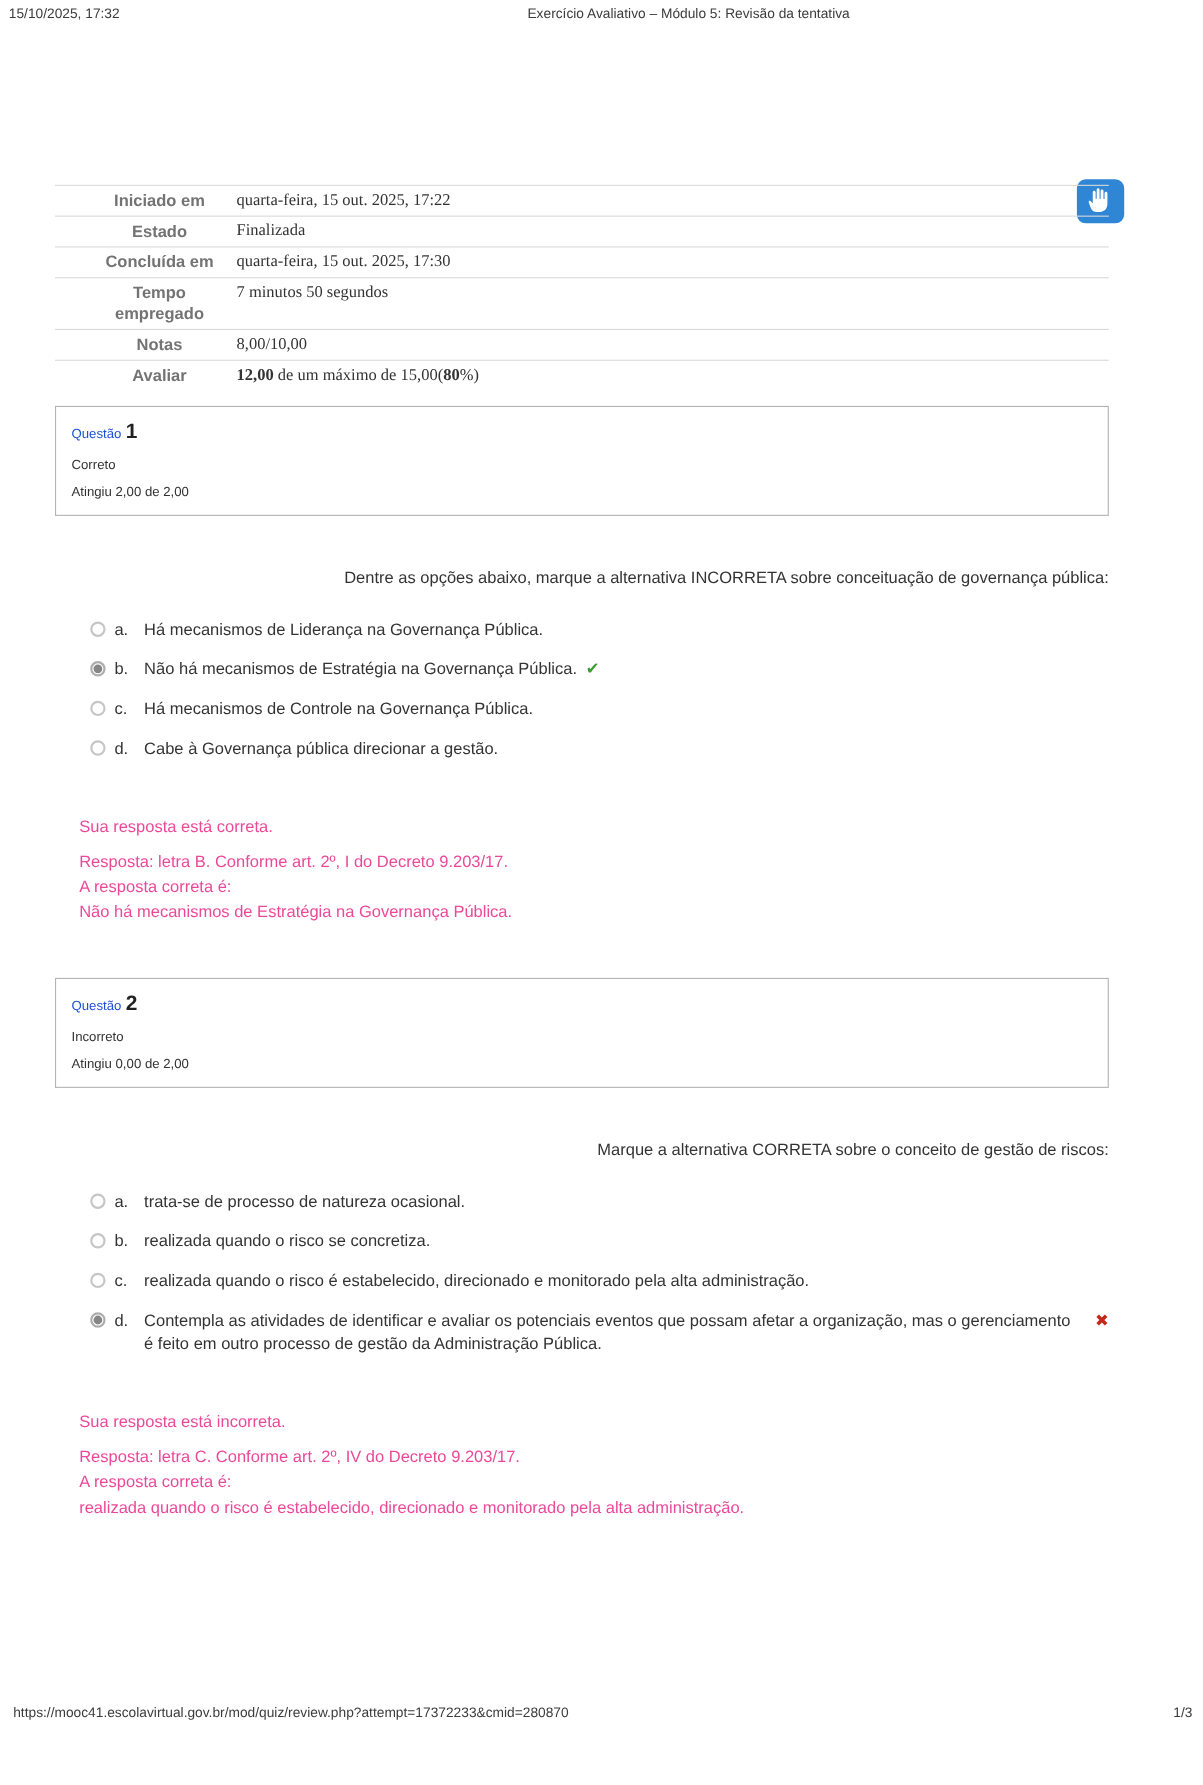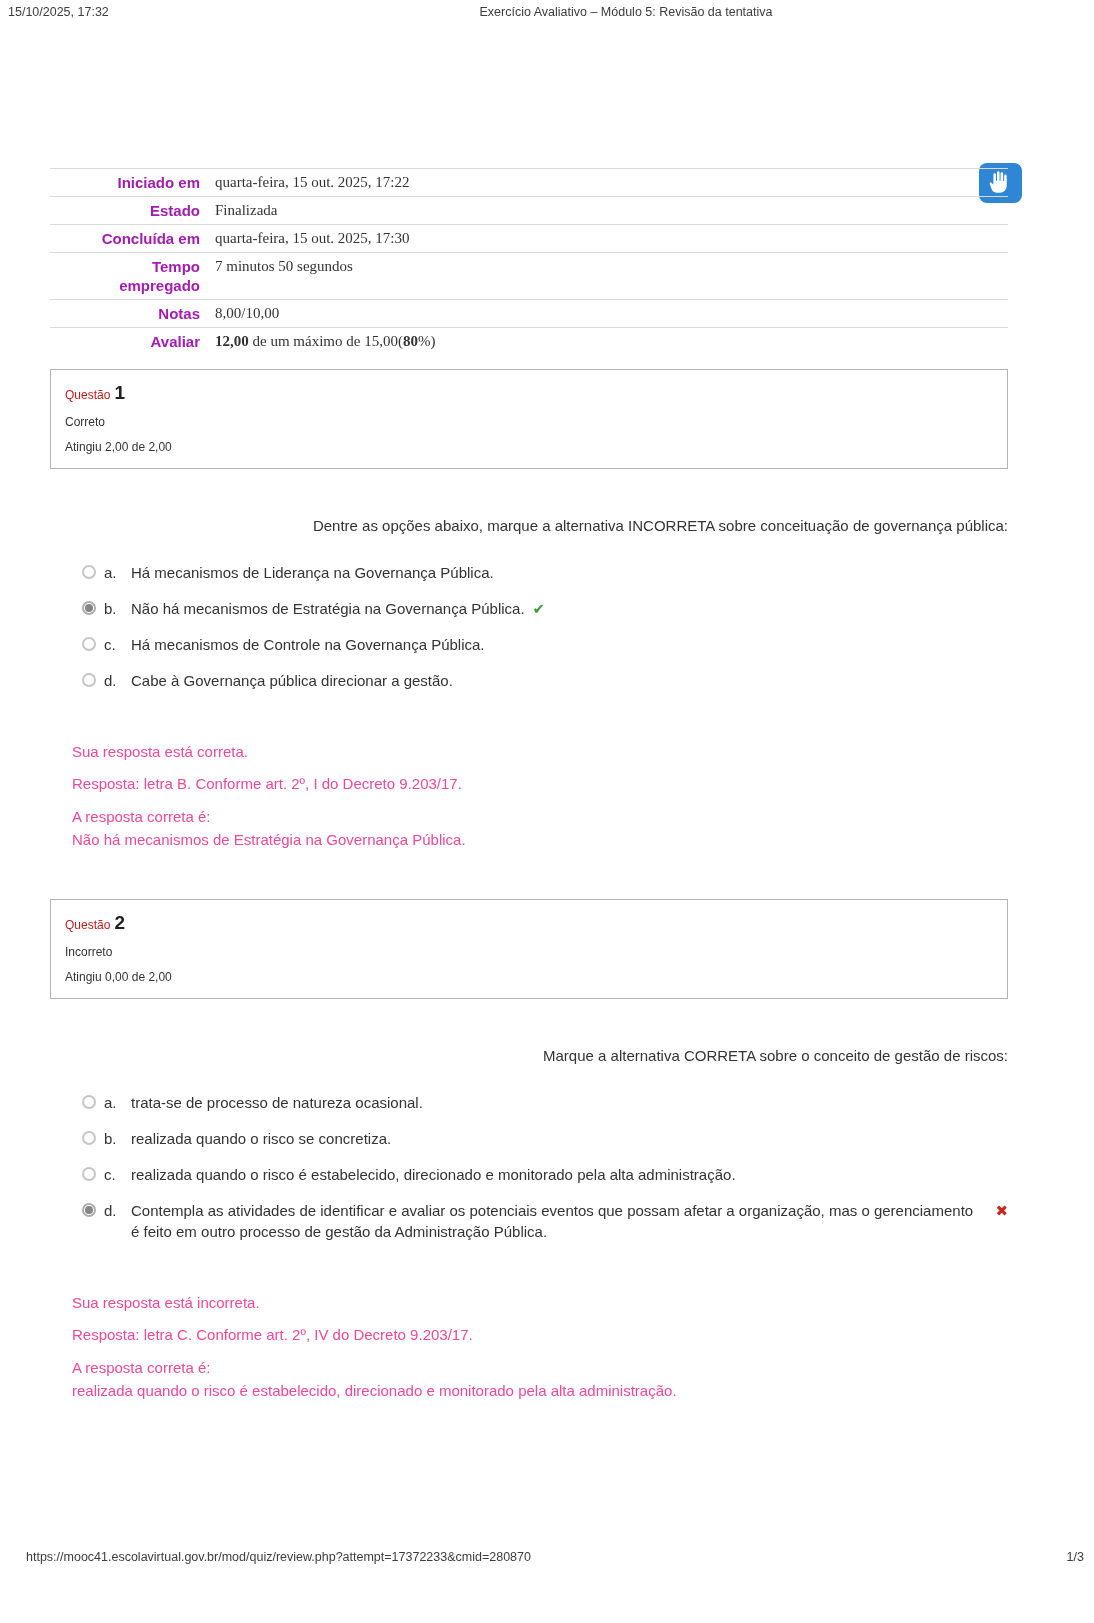--- a/index.html
+++ b/index.html
@@ -9,62 +9,62 @@
     font-family:"Liberation Sans","DejaVu Sans",sans-serif;
     font-size:15px; color:#333; overflow:hidden;
   }
 
   
   .print-header, .print-footer { position:absolute; left:8px; right:8px; font-size:12.5px; color:#3c3c3c; }
   .print-header { top:5px; height:16px; }
   .ph-date { position:absolute; left:0; top:0; }
   .ph-title { position:absolute; left:618px; transform:translateX(-50%); top:0; white-space:nowrap; }
   .print-footer { top:1550px; height:16px; }
-  .pf-url { position:absolute; left:18px; top:0; }
+  .pf-url { position:absolute; left:4px; top:0; }
   .pf-page { position:absolute; right:2px; top:0; }
 
   
   .a11y-btn {
     position:absolute; top:163px; left:979px; width:43px; height:40px;
     background:#2e86d5; border-radius:8px; display:flex; align-items:center; justify-content:center;
     border:none; cursor:pointer;
   }
 
   
   .content { position:absolute; left:50px; top:168px; width:958px; }
 
   
   .srow { display:flex; border-top:1px solid #d9d9d9; padding:4px 0; }
-  .slabel { width:150px; padding-left:40px; text-align:right; font-weight:bold; color:#a21caf; line-height:19px; }
+  .slabel { width:150px; padding-left:40px; text-align:center; font-weight:bold; color:#737373; line-height:19px; }
   .sval { margin-left:15px; flex:1; line-height:19px; color:#333;font-family:Liberation Serif, serif; }
 
   
   .qinfo { border:1px solid #b3b3b3; background:#fff; margin-top:14px; padding:12px 14px 14px; }
   .qinfo.q2 { margin-top:48px; }
-  .qlabel { font-size:12px; color:#b91c1c; }
+  .qlabel { font-size:12px; color:#1d4ed8; }
   .qnum { font-size:19px; font-weight:bold; margin-left:4px; color:#222; }
   .qstate, .qgrade { font-size:12px; color:#333; margin-top:11px; }
 
   .prompt { margin:46px 0 0 22px; line-height:21px;text-align:right; }
 
   .options { margin-left:32px; }
   .opt { display:flex; align-items:flex-start; margin-top:15px; line-height:21px; }
   .options .opt:first-child { margin-top:26px; }
   .radio { flex:0 0 14px; width:14px; height:14px; border-radius:50%; border:2px solid #c6c6c6; background:#fff; margin-top:3px; }
   .radio.sel { border-color:#adadad; }
   .radio.sel::after { content:""; display:block; width:8px; height:8px; margin:1px; border-radius:50%; background:#868686; }
   .letter { width:27px; margin-left:8px; flex:0 0 27px; }
   .otext { flex:1 1 auto; }
   .check { color:#3d9b35; margin-left:8px; font-size:15px; }
   .cross { color:#c5271c; margin-left:12px; font-weight:bold; flex:0 0 auto; }
 
   .feedback { margin:50px 0 0 22px; color:#ec4899; }
   .fb-line { margin-top:11px; line-height:21px; }
   .feedback .fb-line:first-child { margin-top:0; }
-  .fb-block { margin-top:11px; line-height:23px; }
+  .fb-block { margin-top:1px; line-height:23px; }
 </style>
 </head>
 <body>
 
 <div class="print-header">
   <span class="ph-date">15/10/2025, 17:32</span>
   <span class="ph-title">Exercício Avaliativo – Módulo 5: Revisão da tentativa</span>
 </div>
 
 <button class="a11y-btn">

